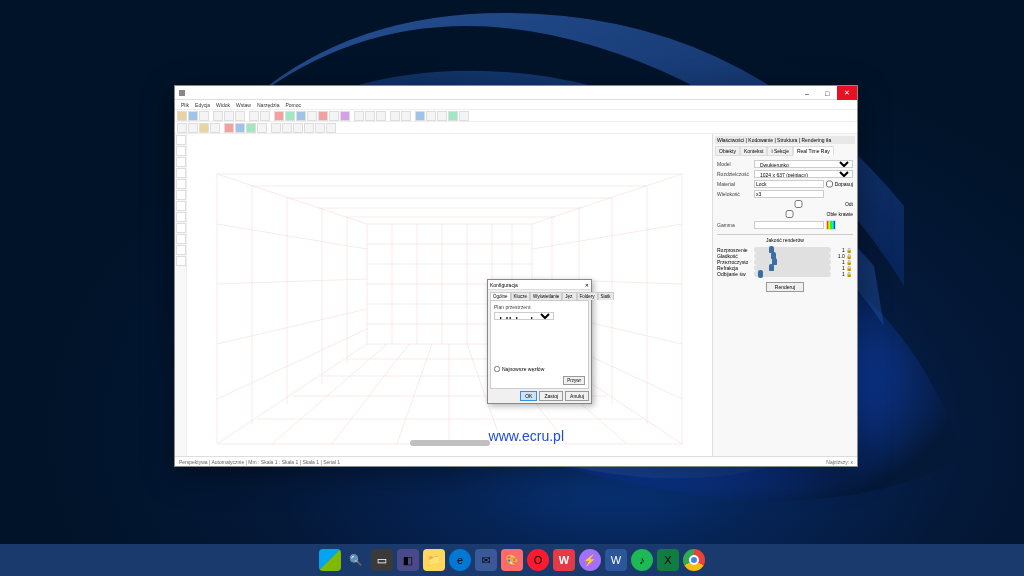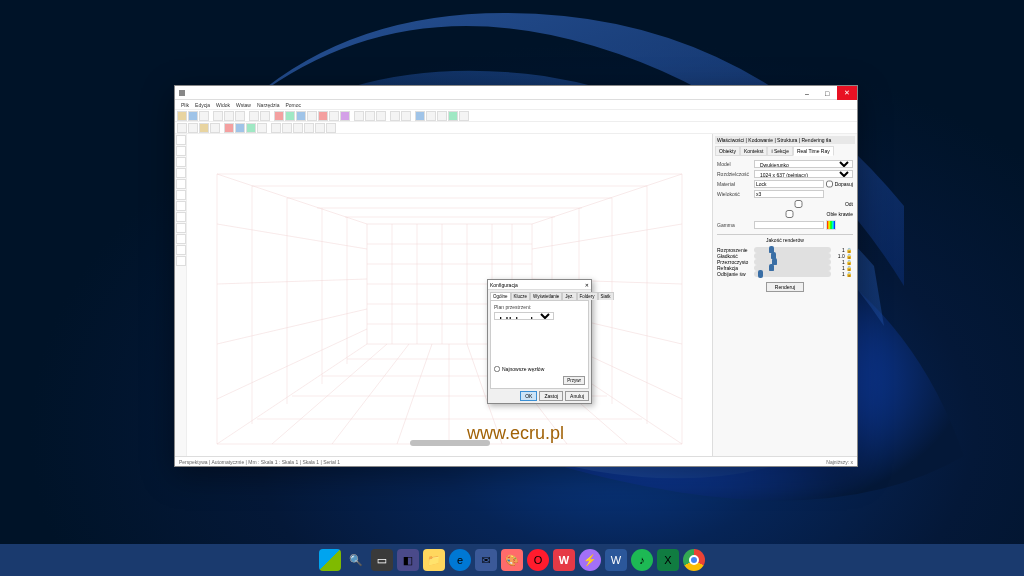--- a/index.html
+++ b/index.html
@@ -70,21 +70,21 @@
 .dialog-title .dclose{position:absolute;right:2px;cursor:pointer}
 .dialog-tabs{display:flex;padding:2px 2px 0;gap:0;font-size:4.5px}
 .dtab{padding:1px 2px;background:#e8e8e8;border:1px solid #ccc;cursor:pointer;border-bottom:none}
 .dtab.active{background:#fff}
 .dialog-body{flex:1;background:#fff;margin:0 2px;border:1px solid #ccc;padding:3px;display:flex;flex-direction:column;gap:2px}
 .dlabel{color:#444}
 .dsel{width:60px;height:8px;border:1px solid #ccc;background:#fff}
 .dialog-footer{display:flex;justify-content:flex-end;gap:2px;padding:2px}
 .dbtn{padding:1px 4px;border:1px solid #999;background:#f0f0f0;font-size:5px;cursor:pointer}
 .dbtn.primary{background:#cce4f7;border-color:#3a8fd4}
-.watermark{position:absolute;bottom:12px;right:148px;color:#a16207;font-size:18px;font-family:Arial}
+.watermark{position:absolute;bottom:12px;right:148px;color:#1d4ed8;font-size:14px;font-family:Arial}
 .scrollbar-h{position:absolute;bottom:10px;left:50%;transform:translateX(-50%);width:80px;height:6px;background:#c0c0c0;border-radius:3px}
 .dcheck-row{display:flex;align-items:center;gap:2px;margin-top:auto;margin-bottom:2px}
 .dreset{padding:1px 3px;border:1px solid #999;background:#f0f0f0;font-size:4.5px;cursor:pointer;margin-left:auto}
 </style>
 </head>
 <body>
 
 <div class="desktop">
   <div class="wave">
     <svg viewBox="0 0 880 540">

